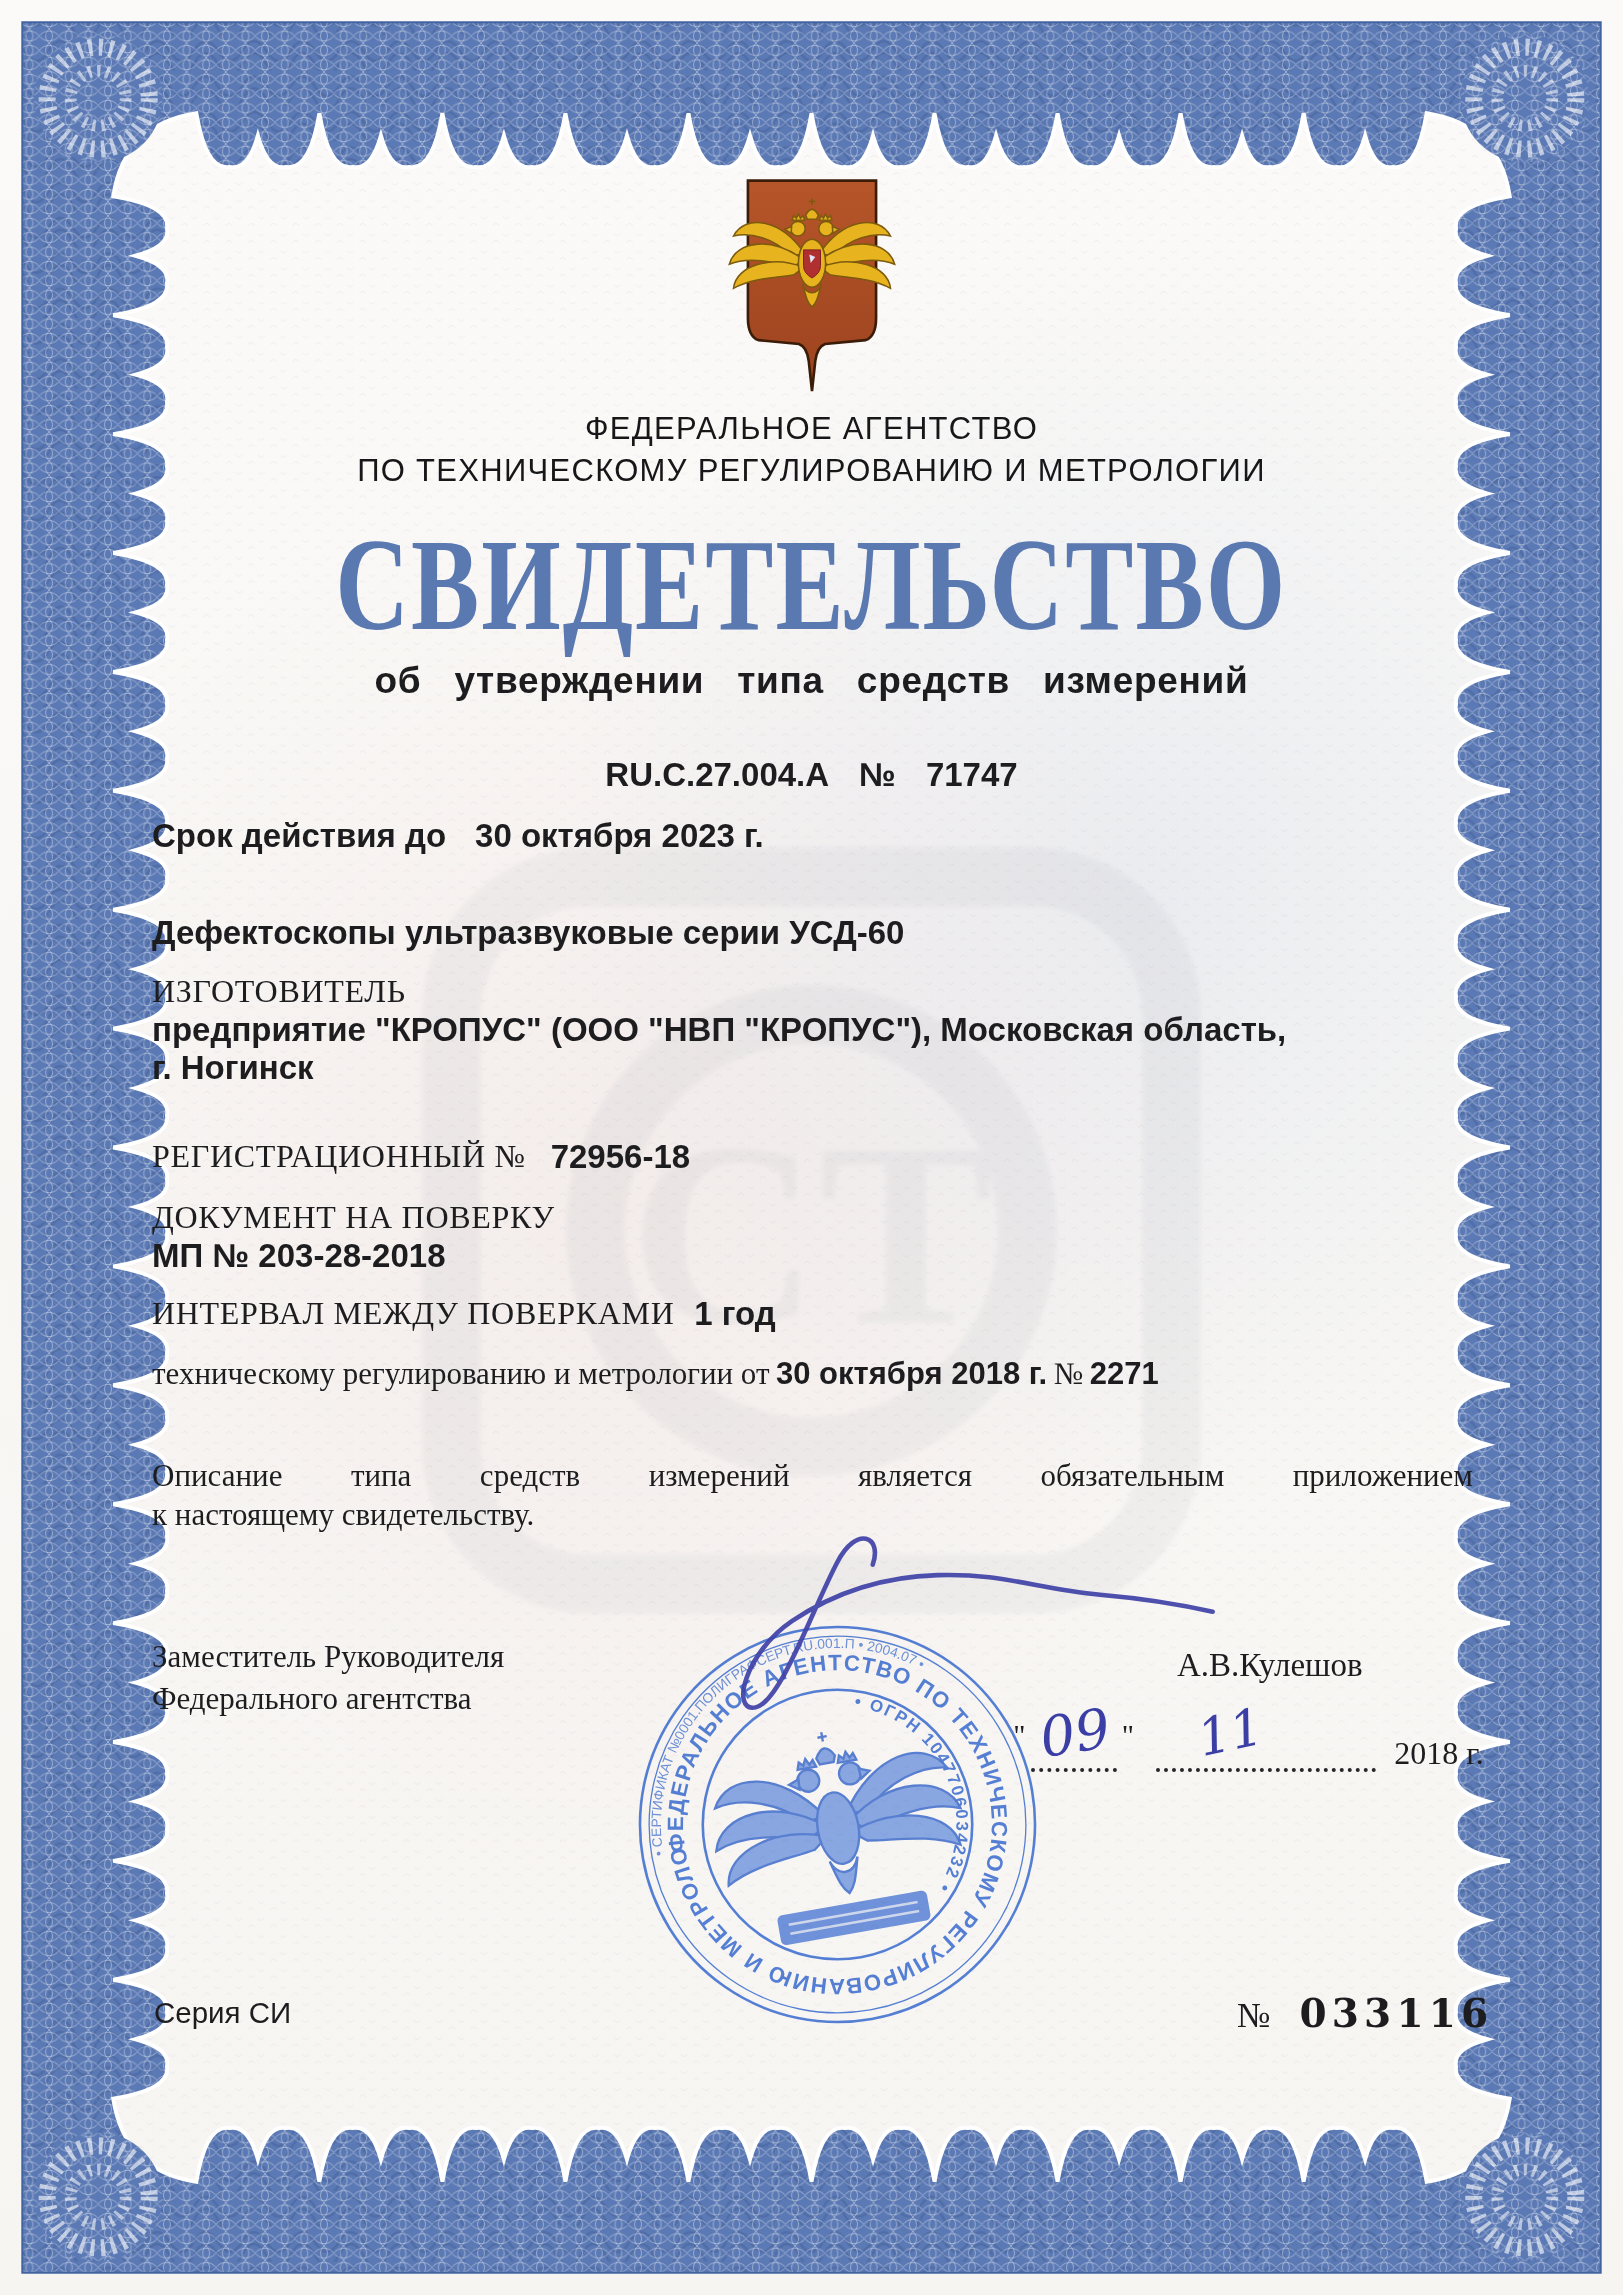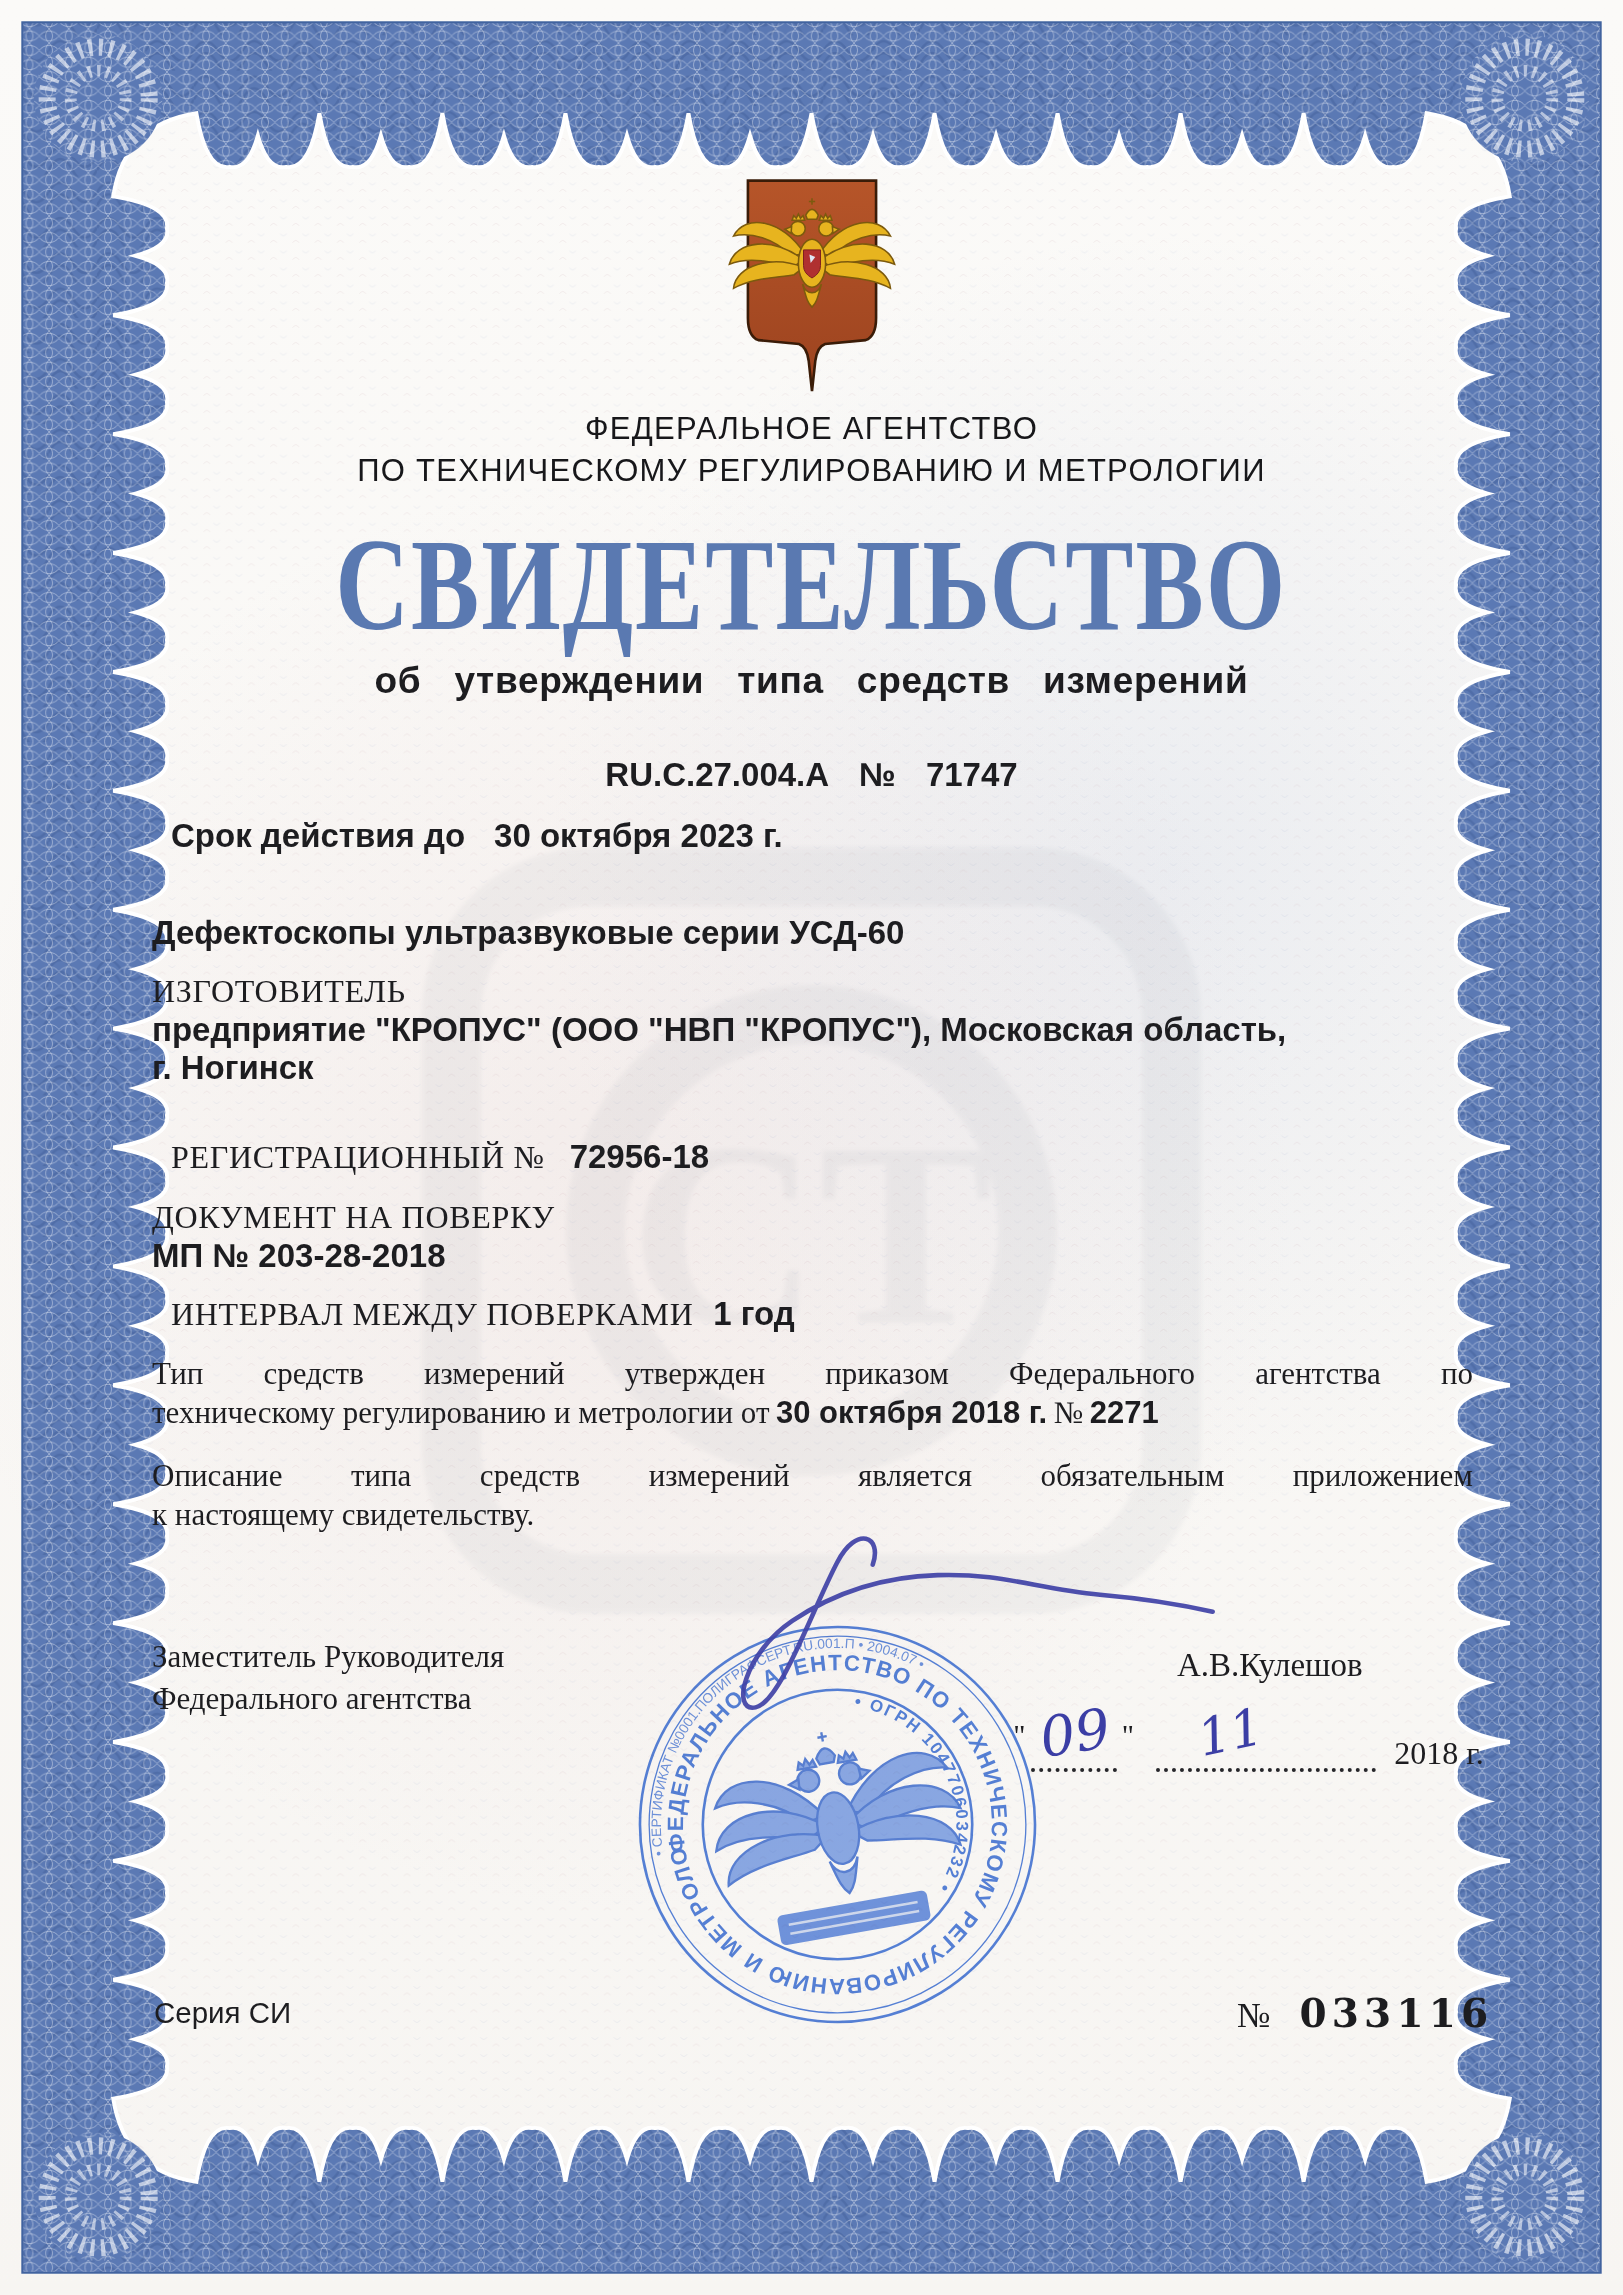--- a/index.html
+++ b/index.html
@@ -13,21 +13,21 @@
   .watermark{position:absolute;left:340px;top:805px;z-index:2;opacity:.06;filter:blur(2px);}
   .content{position:absolute;inset:0;z-index:3;}
   .abs{position:absolute;}
   .ctr{left:0;right:0;text-align:center;}
   .bs{font-family:"Liberation Sans", sans-serif;font-weight:700;font-size:33px;}
   .agency{font-family:"Liberation Sans",sans-serif;font-size:31px;letter-spacing:1.3px;color:#17171a;}
   .title-main{color:#5a79b1;font-weight:700;font-size:131px;letter-spacing:2.6px;
     display:inline-block;transform:scaleX(.78);transform-origin:center;white-space:nowrap;}
   .subtitle{font-family:"Liberation Sans",sans-serif;font-weight:700;font-size:37px;word-spacing:22px;letter-spacing:0.7px;}
   .certnum{font-family:"Liberation Sans",sans-serif;font-weight:700;font-size:33px;display:flex;justify-content:center;gap:30px;margin-top:9px;}
-  .row{display:flex;align-items:flex-end;margin-left:19px;}
+  .row{display:flex;align-items:flex-start;}
   .label-serif{font-size:32px;letter-spacing:0.7px;}
   .para{left:152px;width:1321px;font-size:31px;line-height:39px;}
   .just{text-align:justify;text-align-last:justify;}
   .para-line > *{margin-right:6.5px;}
   .signer{font-size:31px;line-height:42px;}
   .sig-name{font-size:33px;}
   .date-row{display:flex;align-items:flex-end;}
   .slot{position:relative;border-bottom:4.6px dotted #26262a;height:52px;display:inline-block;}
   .slot-day{width:86px;}
   .slot-month{width:220px;margin-left:17px;}
@@ -204,21 +204,20 @@
 
     <div class="abs label-serif" style="top:1199px;left:152px">ДОКУМЕНТ НА ПОВЕРКУ</div>
     <div class="abs bs" style="top:1237px;left:152px">МП № 203-28-2018</div>
 
     <div class="abs row" style="top:1295px;left:152px;gap:19.6px">
       <span class="label-serif">ИНТЕРВАЛ МЕЖДУ ПОВЕРКАМИ</span>
       <span class="bs">1 год</span>
     </div>
 
     <div class="abs para" style="top:1354px">
-      <div class="just">Тип средств измерений утвержден приказом Федерального агентства по</div>
       <div class="para-line">
         <span>техническому регулированию и метрологии от</span><b class="bs" style="font-size:31px">30 октября 2018 г.</b><span>№</span><b class="bs" style="font-size:31px">2271</b>
       </div>
     </div>
 
     <div class="abs para" style="top:1456px">
       <div class="just">Описание типа средств измерений является обязательным приложением</div>
       <div>к настоящему свидетельству.</div>
     </div>
 

